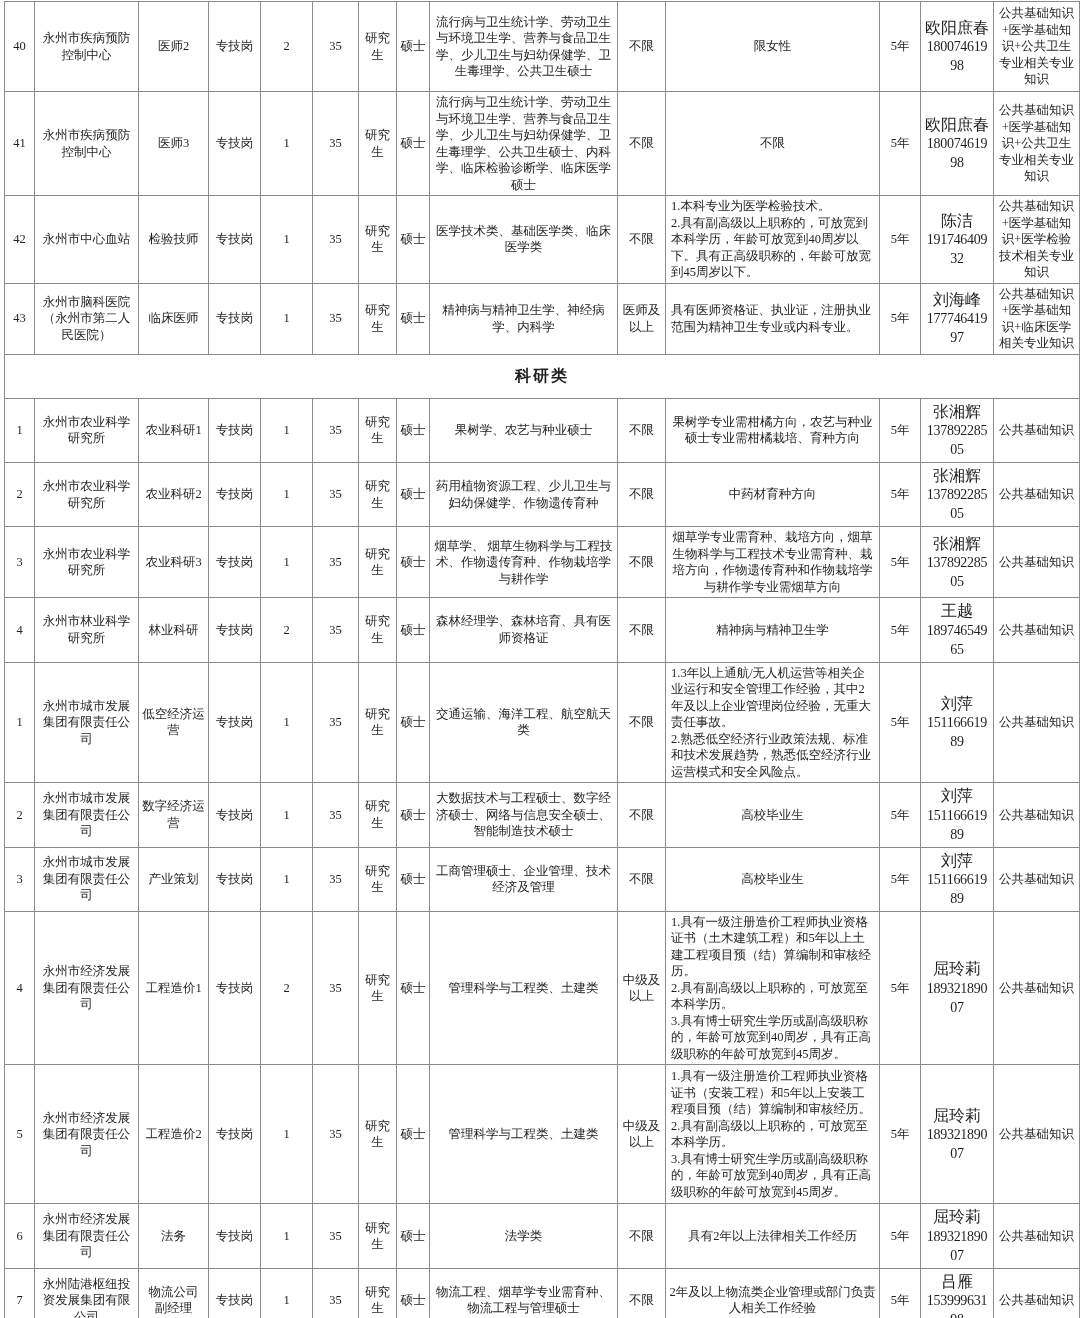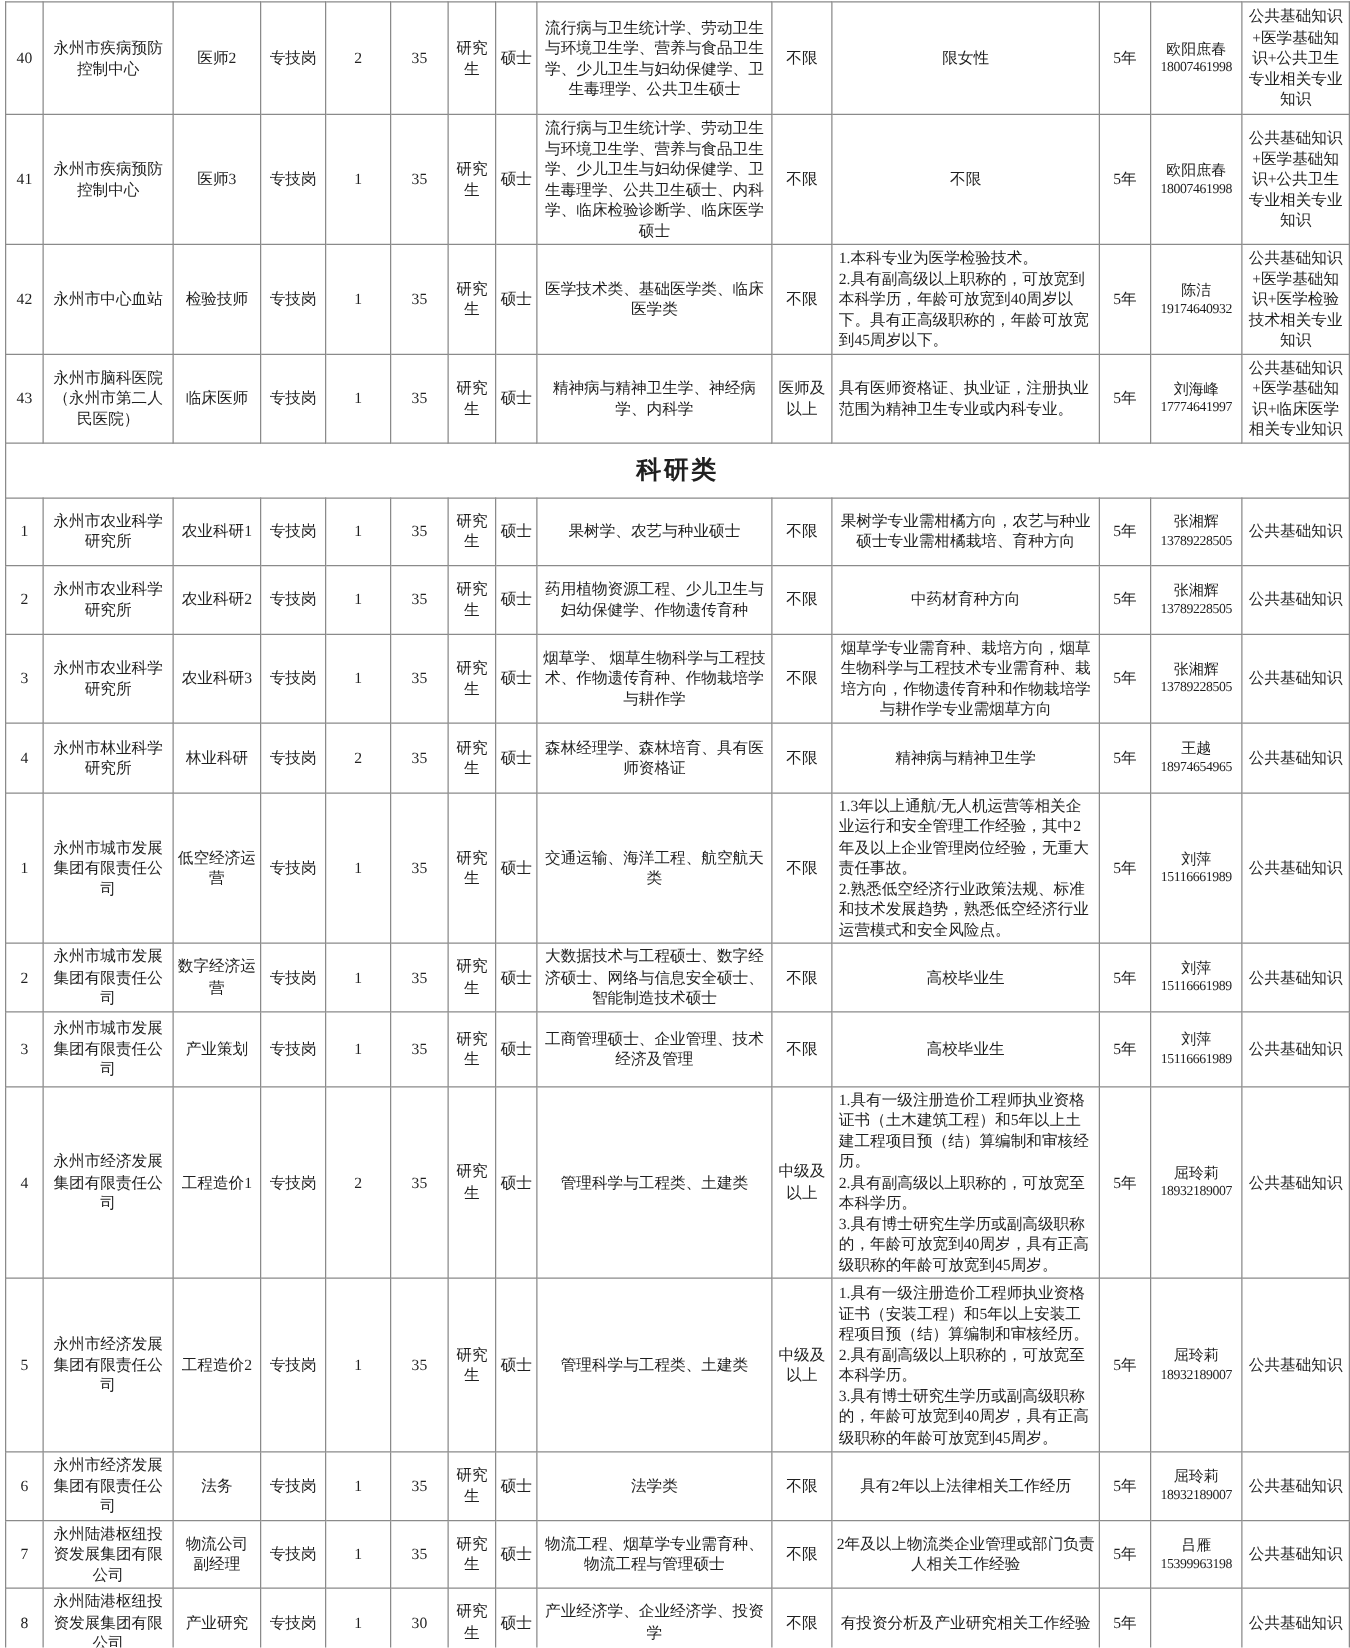--- a/index.html
+++ b/index.html
@@ -20,28 +20,28 @@
     text-align:center;
     font-size:12.5px;
     line-height:1.32;
     padding:2px 3px;
     white-space:pre-line;
     word-break:break-all;
     overflow:hidden;
   }
   td.left{text-align:left;padding:2px 5px;margin-top:20px;}
   td.banner{
-    font-size:20px;
+    font-size:16px;
     font-weight:bold;
     letter-spacing:2px;
     border-left:1px solid #8a8a8a;
     border-right:1px solid #8a8a8a;
   }
-  .contact-line{font-size:12px;line-height:1.35;}
-  .phone{font-size:11px;letter-spacing:-0.3px;}
+  .contact-line{font-size:16px;line-height:1.35;}
+  .phone{font-size:14px;letter-spacing:-0.3px;}
 </style>
 </head>
 <body>
 
 <table class="recruit">
   <colgroup>
     <col style="width:30px">
       <col style="width:104px">
       <col style="width:70px">
       <col style="width:52px">

